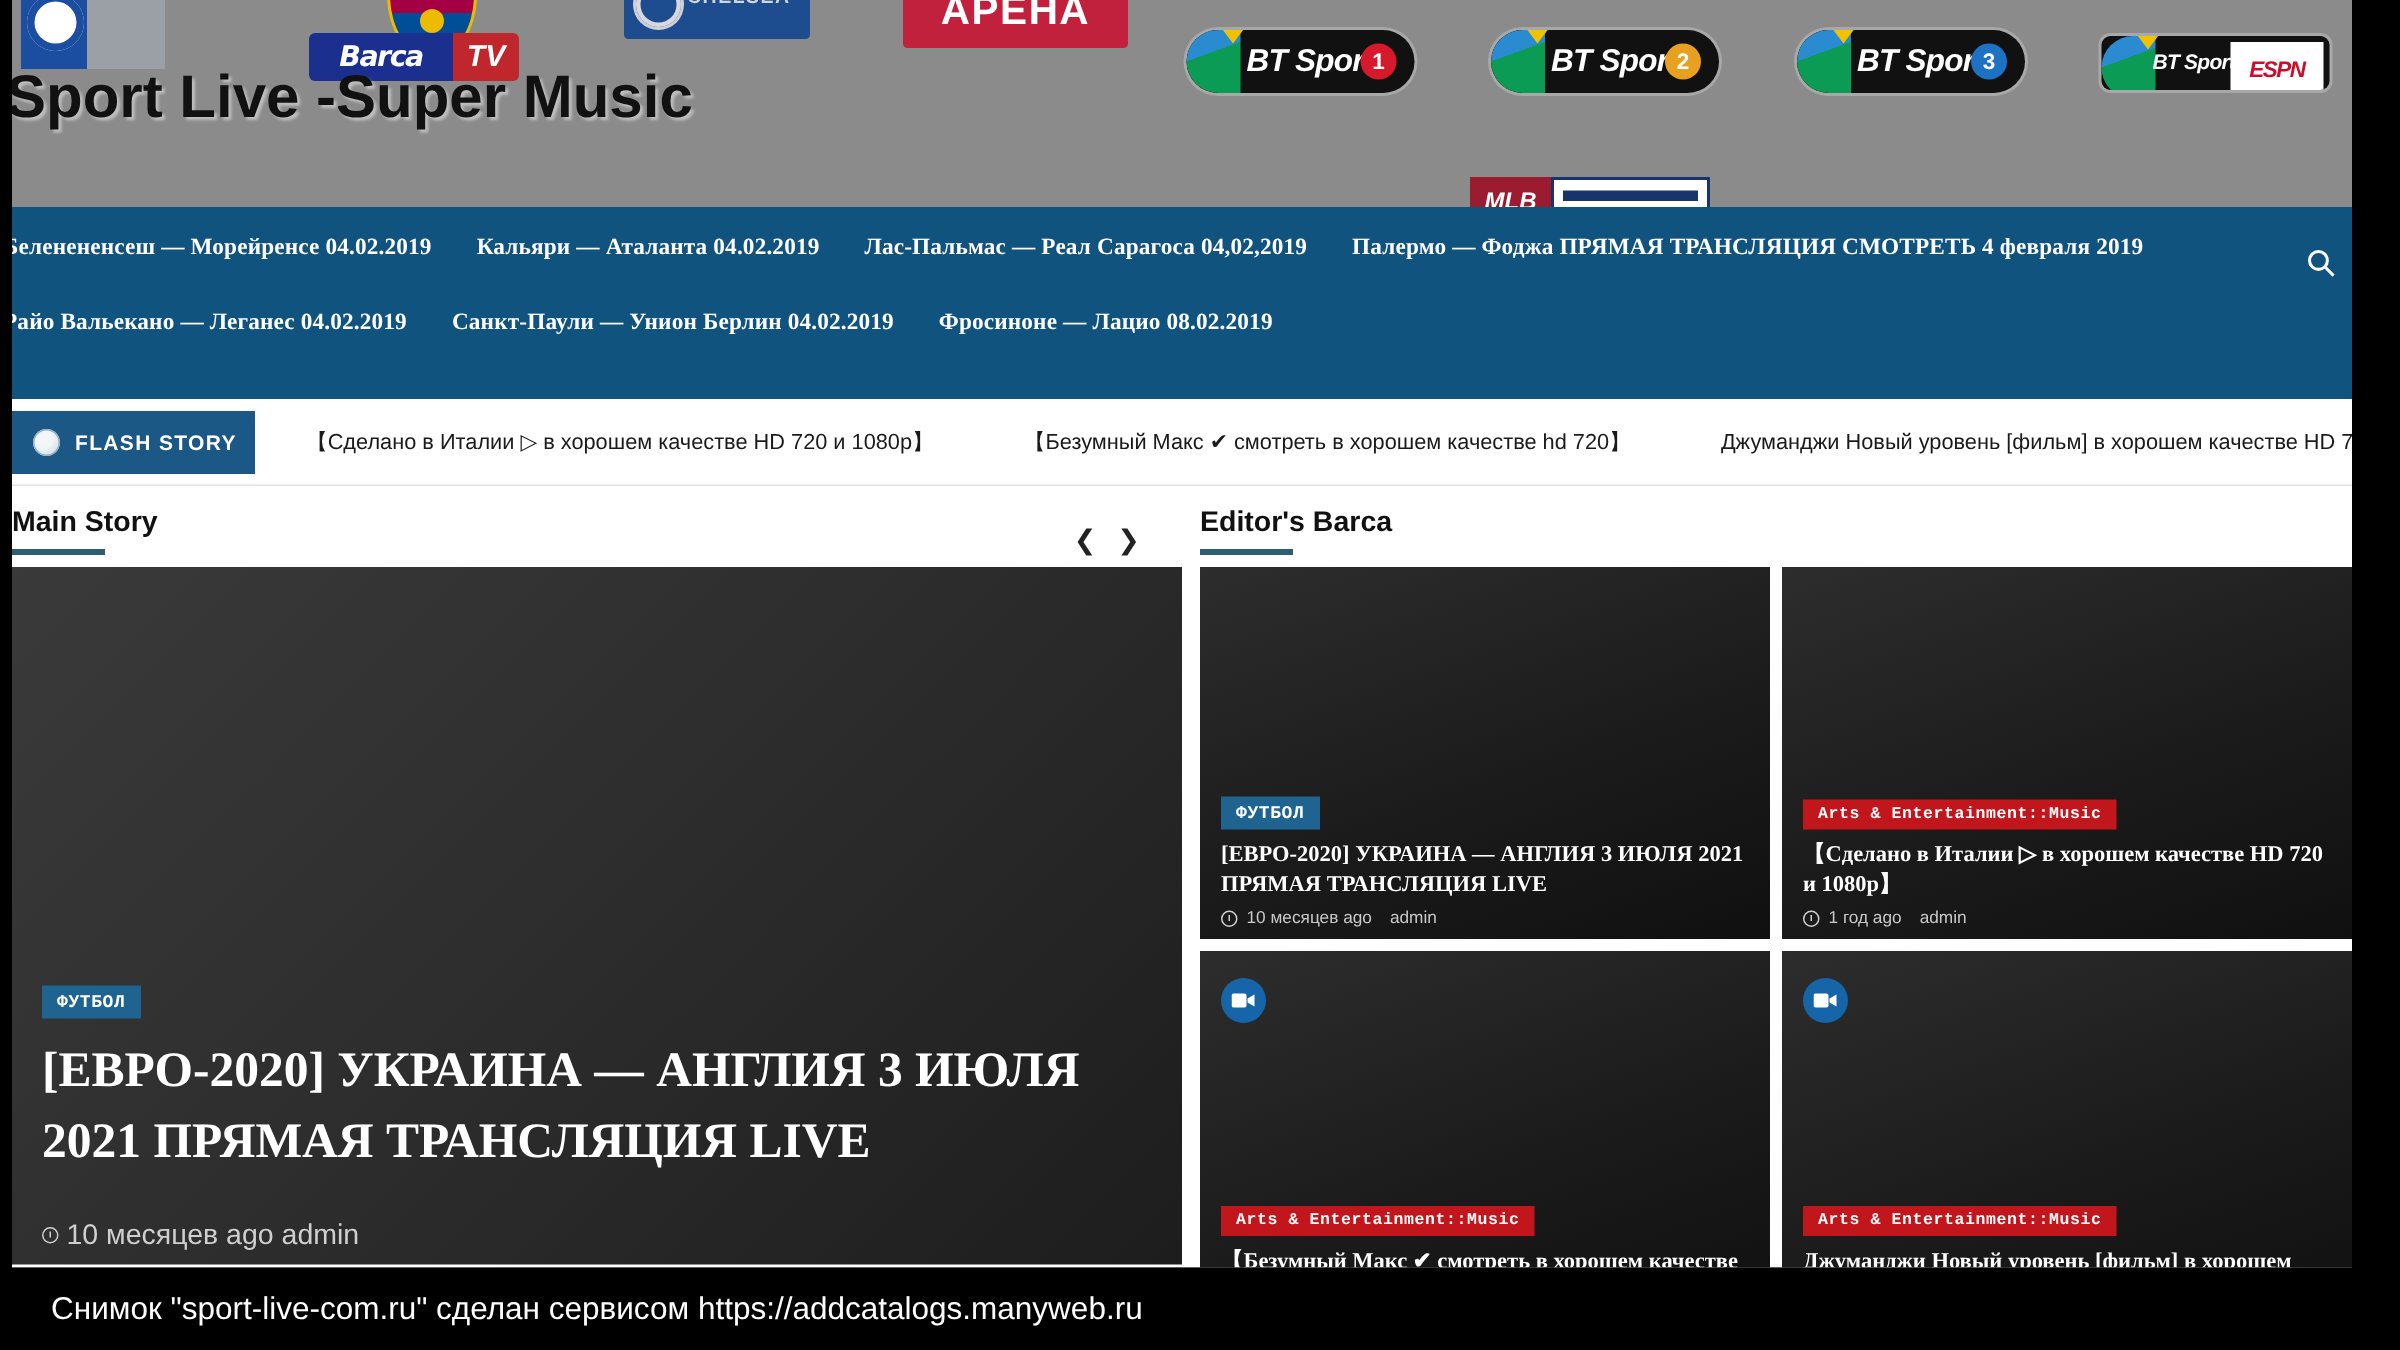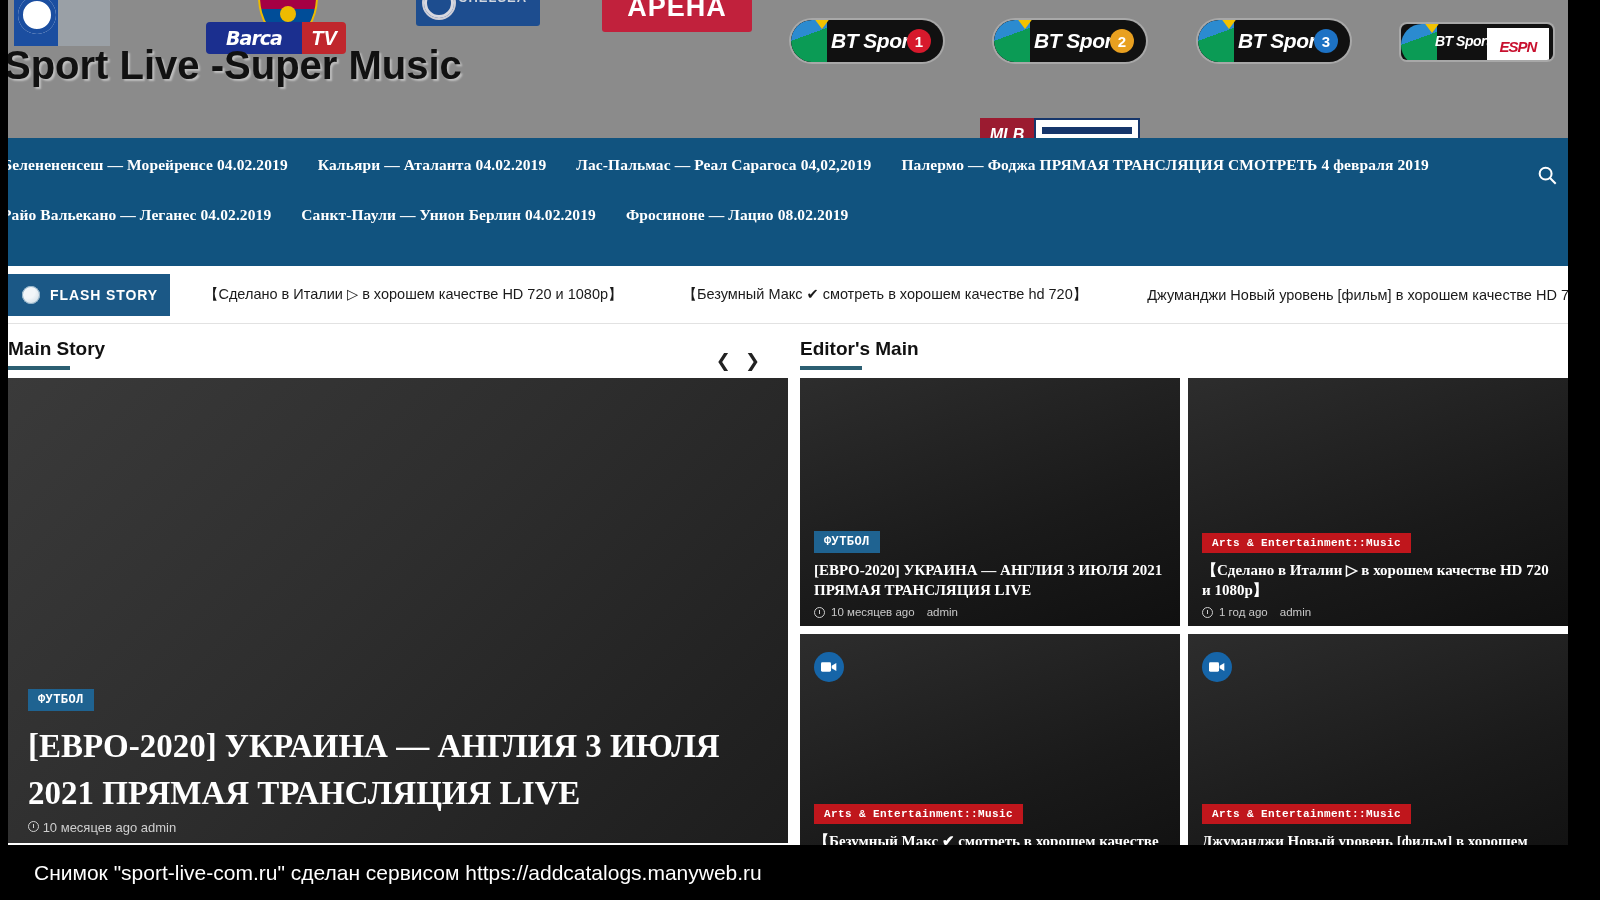--- a/index.html
+++ b/index.html
@@ -217,21 +217,21 @@
     font-size: 12px; font-weight: 700; color: #fff;
     font-family: Liberation Mono, monospace; letter-spacing: .4px;
   }
   .cat.blue { background: #1f6391; }
   .cat.red  { background: #c0161c; font-family:Liberation Mono, monospace; font-size:11px; }
   .hero h1 {
     margin-top: 12px;
     color: #fff; font-size: 33px; line-height: 1.42;
     font-family: "Liberation Serif", serif; font-weight: 700;
   }
-  .hero-meta { margin-top: 3px; color: #cfcfcf; font-size: 13px; }
+  .hero-meta { margin-top: 28px; color: #cfcfcf; font-size: 19px; }
 
   
   .picks-grid {
     display: grid;
     grid-template-columns: 1fr 1fr;
     gap: 8px;
     padding-right: 0;
   }
   .card {
     position: relative;
@@ -391,21 +391,21 @@
               <span class="clock"></span>
               <span>10 месяцев ago</span>
               <span class="author">admin</span>
             </div>
           </div>
         </div>
       </div>
 
       <div class="col-side">
         <div class="sec-head">
-          <h2>Editor's Main</h2>
+          <h2>Editor's Barca</h2>
           <span class="rule"></span>
         </div>
 
         <div class="picks-grid">
 
           <div class="card">
             <div class="card-body">
               <span class="cat blue">ФУТБОЛ</span>
               <h3>[ЕВРО-2020] УКРАИНА — АНГЛИЯ 3 ИЮЛЯ 2021 ПРЯМАЯ ТРАНСЛЯЦИЯ LIVE</h3>
               <div class="card-meta">

